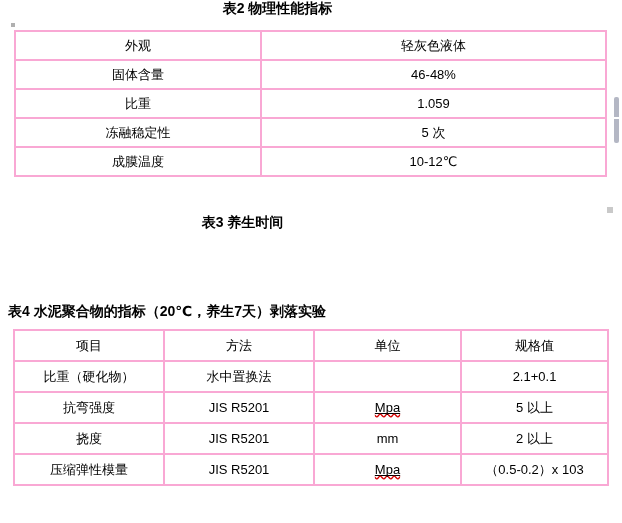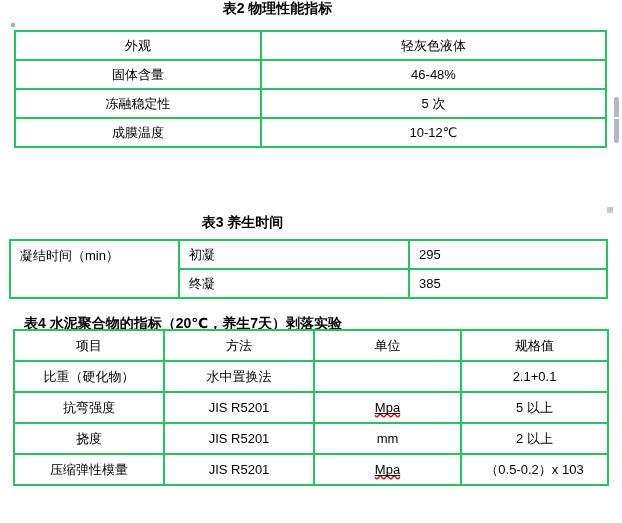--- a/index.html
+++ b/index.html
@@ -11,21 +11,21 @@
   .tbl-title {
     position: absolute; font-weight: bold; font-size: 14px;
     white-space: nowrap; color: #000;
   }
   .tbl-title.centered { text-align: center; }
   table {
     position: absolute; border-collapse: collapse; table-layout: fixed;
     background: #fff;
   }
   td {
-    border: 2px solid #22c55e; font-size: 13px; color: #000;
+    border: 2px solid #f9a8d4; font-size: 13px; color: #000;
     padding: 0 6px; overflow: hidden; white-space: nowrap;
   }
   .t2 td { height: 27px; text-align: center; }
   .t3 td { height: 27px; text-align: left; padding-left: 9px; }
   .t3 td.merged { vertical-align: top; padding-top: 6px; }
   .t4 td { height: 29px; text-align: center; }
   .u { text-decoration: underline; }
   .wavy { text-decoration: underline wavy #d40000; text-decoration-skip-ink: none; }
   .scroll-thumb {
     position: absolute; left: 614px; top: 97px; width: 5px; height: 46px;
@@ -51,52 +51,38 @@
     <tbody>
       <tr>
         <td>外观</td>
         <td>轻灰色液体</td>
       </tr>
       <tr>
         <td>固体含量</td>
         <td>46-48%</td>
       </tr>
       <tr>
+        <td>比重</td>
+        <td>1.059</td>
+      </tr>
+      <tr>
         <td>冻融稳定性</td>
         <td>5 次</td>
       </tr>
       <tr>
         <td>成膜温度</td>
         <td>10-12℃</td>
       </tr>
     </tbody>
   </table>
 
   <div class="tbl-title centered" style="left:0; top:214px; width:485px;">表3 养生时间</div>
 
-  <table class="t3" style="left:9px; top:239px; width:597px;">
-    <colgroup>
-        <col style="width:169px">
-        <col style="width:230px">
-        <col style="width:198px">
-      </colgroup>
-    <tbody>
-      <tr>
-        <td class="merged" rowspan="2">凝结时间（min）</td>
-        <td>初凝</td>
-        <td>295</td>
-      </tr>
-      <tr>
-        <td>终凝</td>
-        <td>385</td>
-      </tr>
-    </tbody>
-  </table>
 
-  <div class="tbl-title" style="left:24px; top:303px;margin-top:12px;">表4 水泥聚合物的指标（20℃，养生7天）剥落实验</div>
+  <div class="tbl-title" style="left:8px; top:303px;">表4 水泥聚合物的指标（20℃，养生7天）剥落实验</div>
 
   <table class="t4" style="left:13px; top:329px; width:594px;">
     <colgroup>
         <col style="width:150px">
         <col style="width:150px">
         <col style="width:147px">
         <col style="width:147px">
       </colgroup>
     <tbody>
       <tr>

